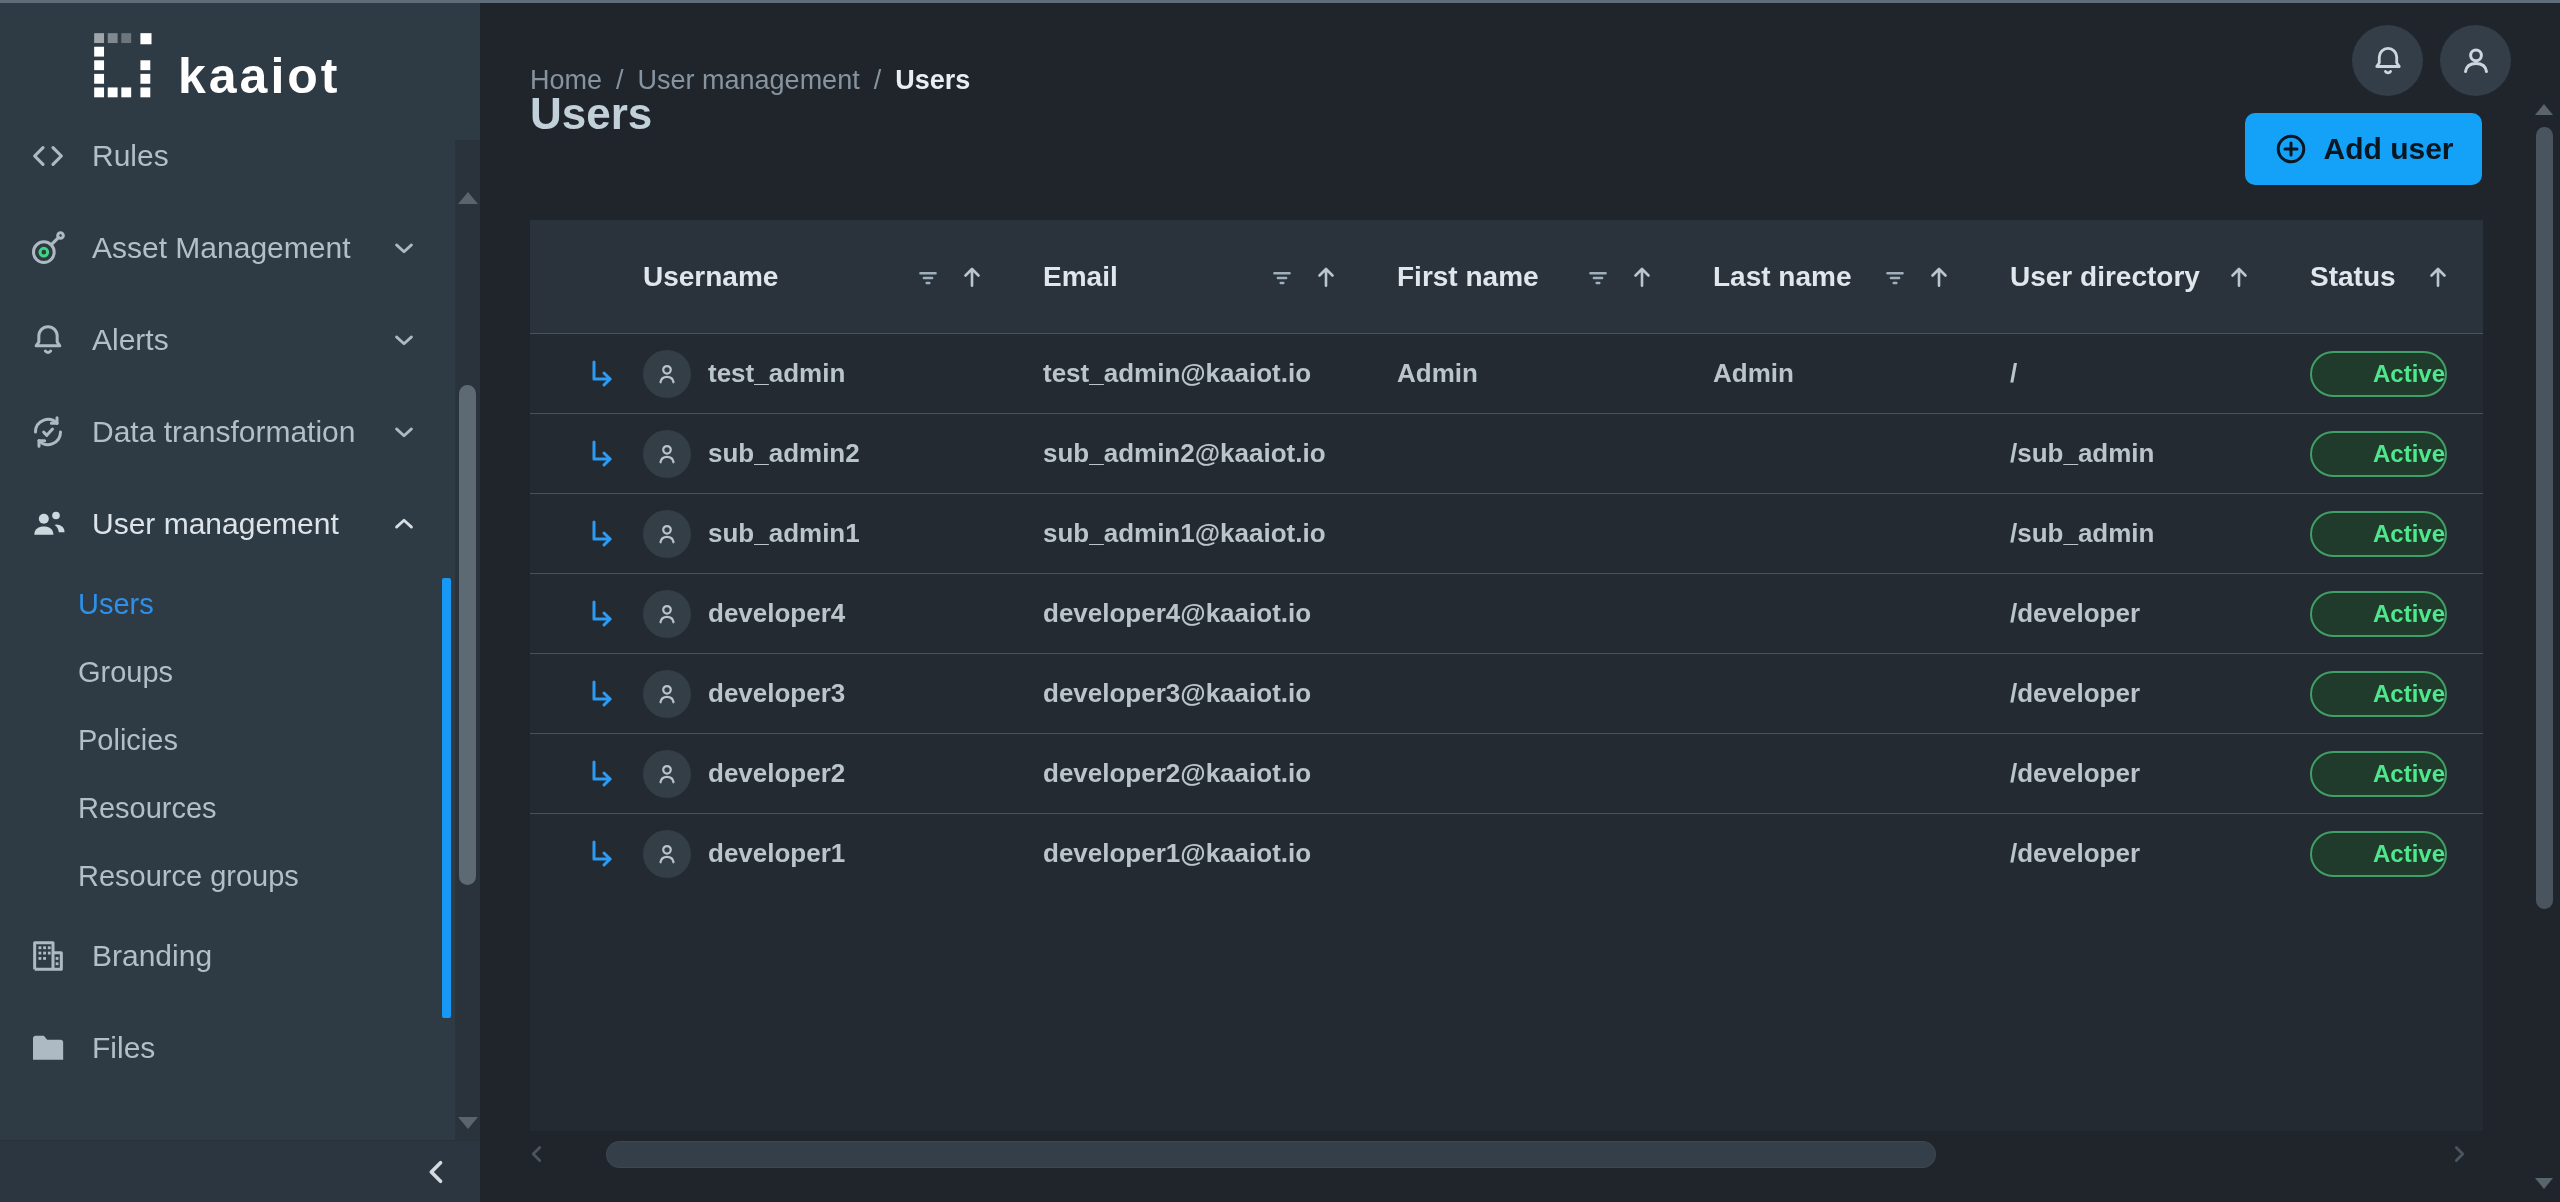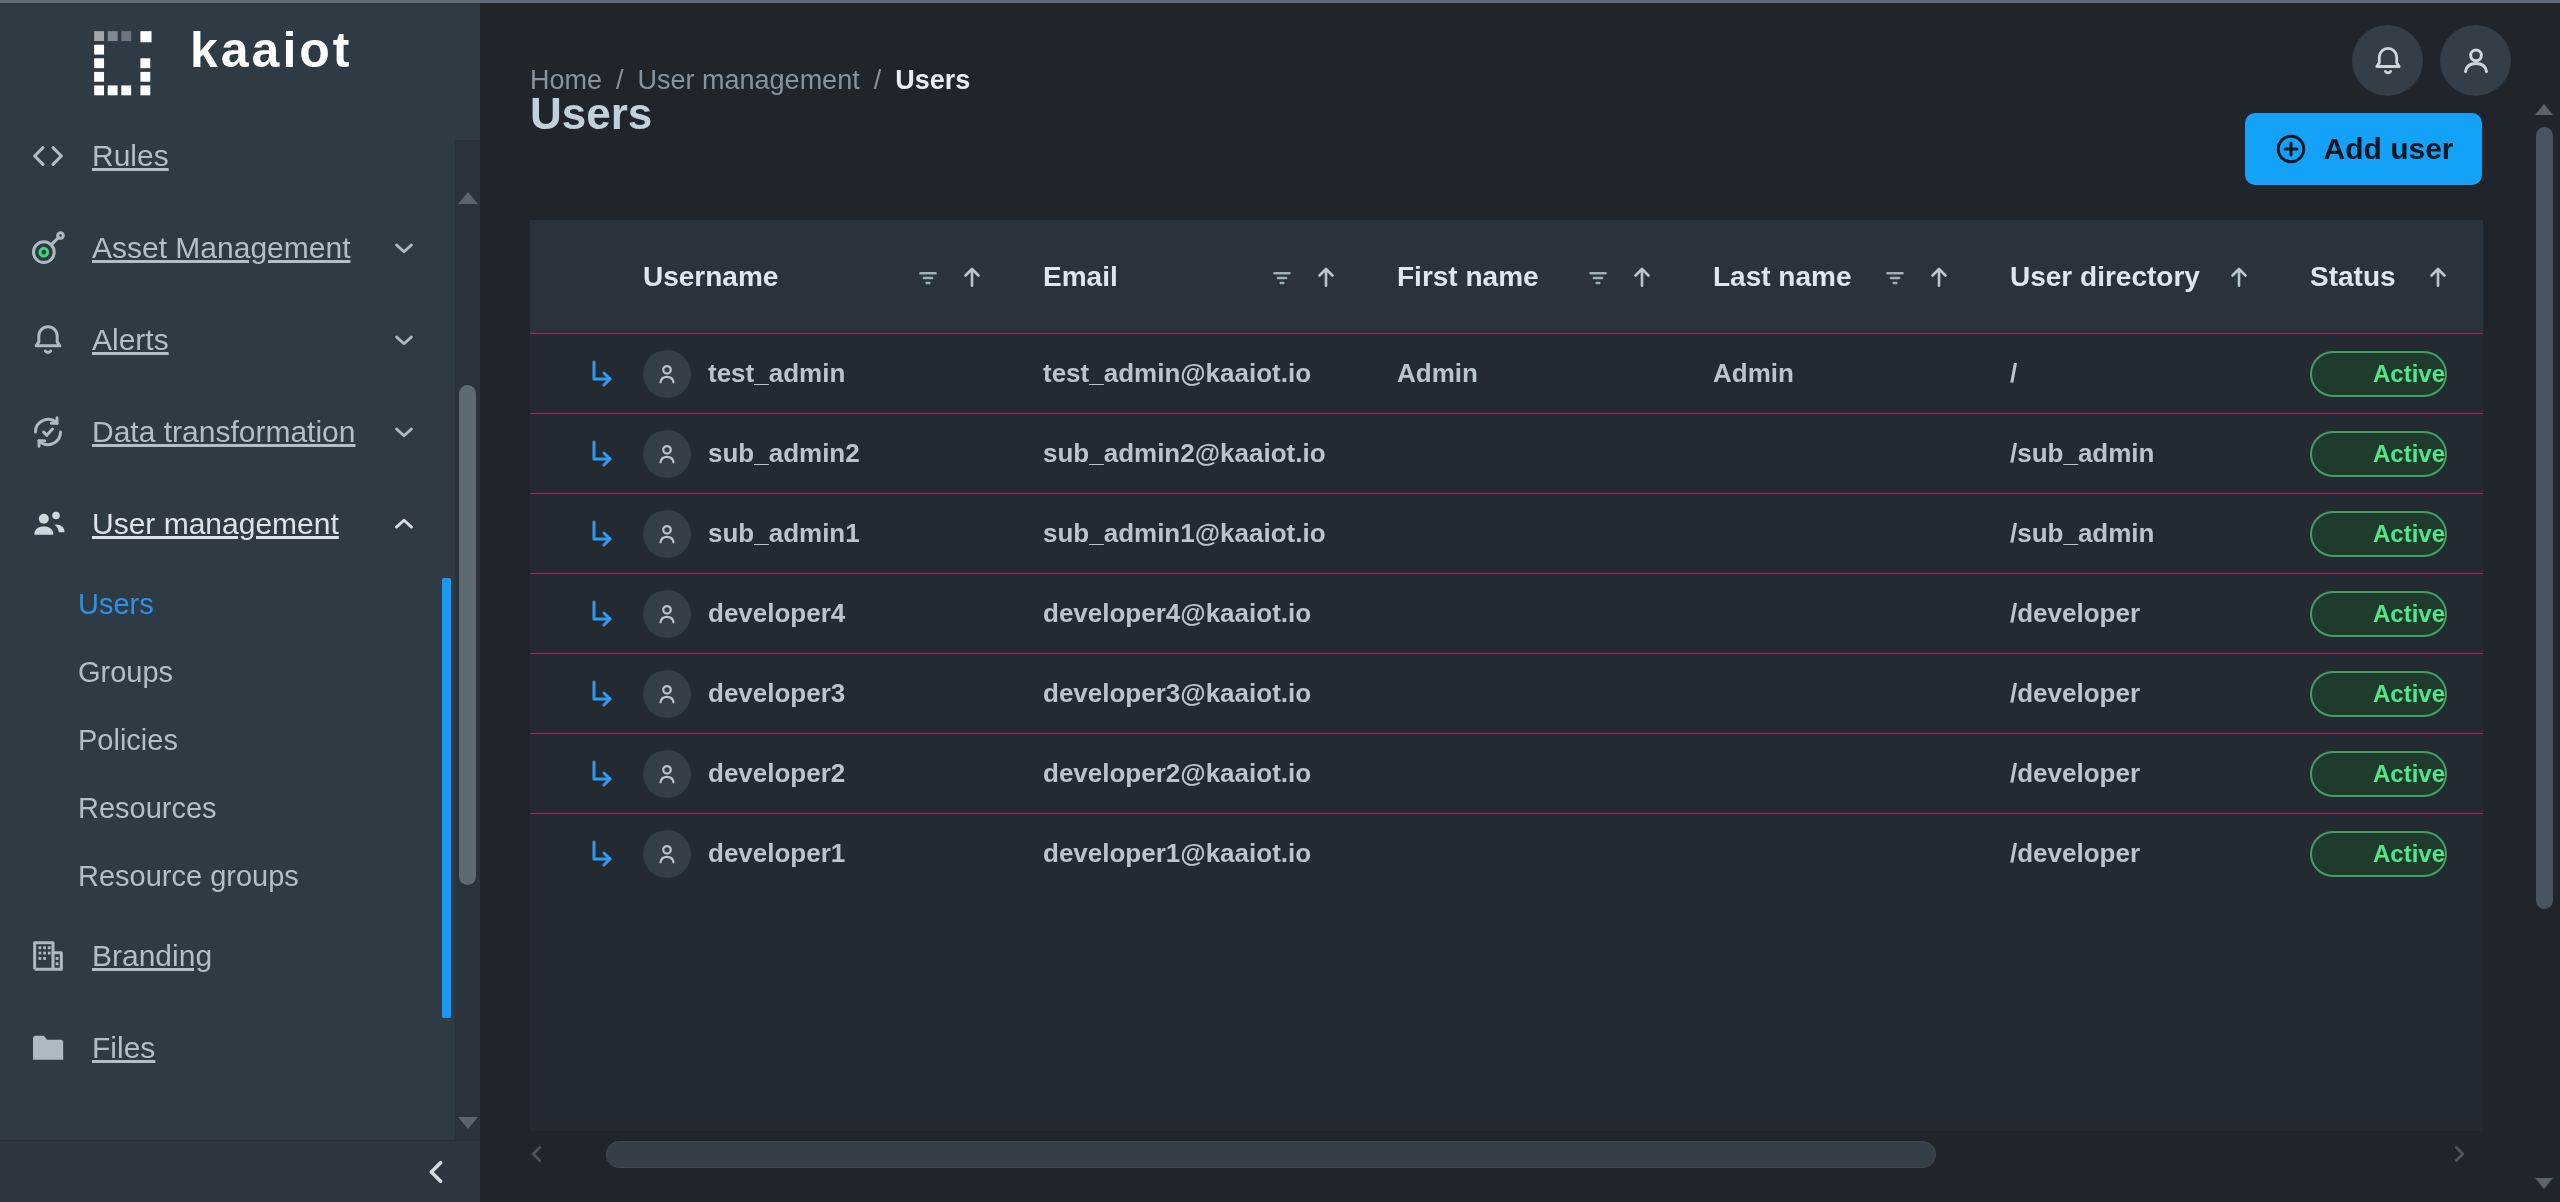--- a/index.html
+++ b/index.html
@@ -7,24 +7,24 @@
   body {
     position:relative; overflow:hidden;
     background:#1f252b;
     font-family:"Liberation Sans", sans-serif;
     -webkit-font-smoothing:antialiased;
   }
   .top-edge { position:absolute; top:0; left:0; width:2560px; height:3px; background:#5e6d78; z-index:60; }
 
   
   .sidebar { position:absolute; left:0; top:3px; width:480px; height:1199px; background:#2f3b44; overflow:hidden; }
-  .logo { position:absolute; left:88px; top:22px; height:76px; display:flex; align-items:flex-start; gap:28px; cursor:pointer; }
+  .logo { position:absolute; left:88px; top:22px; height:76px; display:flex; align-items:flex-end; gap:16px; cursor:pointer; }
   .logo-text { color:#ffffff; font-size:50px; font-weight:700; letter-spacing:3px; line-height:1; }
   .nav { position:absolute; left:0; top:137px; width:455px; height:1003px; overflow:hidden; }
-  .nav-item { height:92px; display:flex; align-items:center; padding-left:28px; gap:24px; cursor:pointer; color:#b3bfc8;text-decoration:underline; }
+  .nav-item { height:92px; display:flex; align-items:center; padding-left:28px; gap:24px; cursor:pointer; color:#b3bfc8; }
   .nav-item.clip-top { margin-top:-30px; }
   .nav-item .nav-ic { width:40px; height:40px; flex:0 0 40px; color:#aebac3; }
   .nav-item .nav-label { font-size:30px; white-space:nowrap; }
   .nav-item.section-active { color:#dce4ea; }
   .nav-item.section-active .nav-ic { color:#cdd7de; }
   .chev { width:30px; height:30px; margin-left:auto; margin-right:36px; color:#aebac3; flex:0 0 30px; }
   .nav-sub-item { height:68px; display:flex; align-items:center; padding-left:78px; font-size:29px; color:#b3bfc8; cursor:pointer; white-space:nowrap; }
   .nav-sub-item.active { color:#2e90e8; }
   .active-bar { position:absolute; left:442px; top:575px; width:9px; height:440px; background:#1798f5; border-radius:2px; }
   .side-scroll { position:absolute; right:0; top:137px; width:25px; height:1003px; background:#2a333c; }

